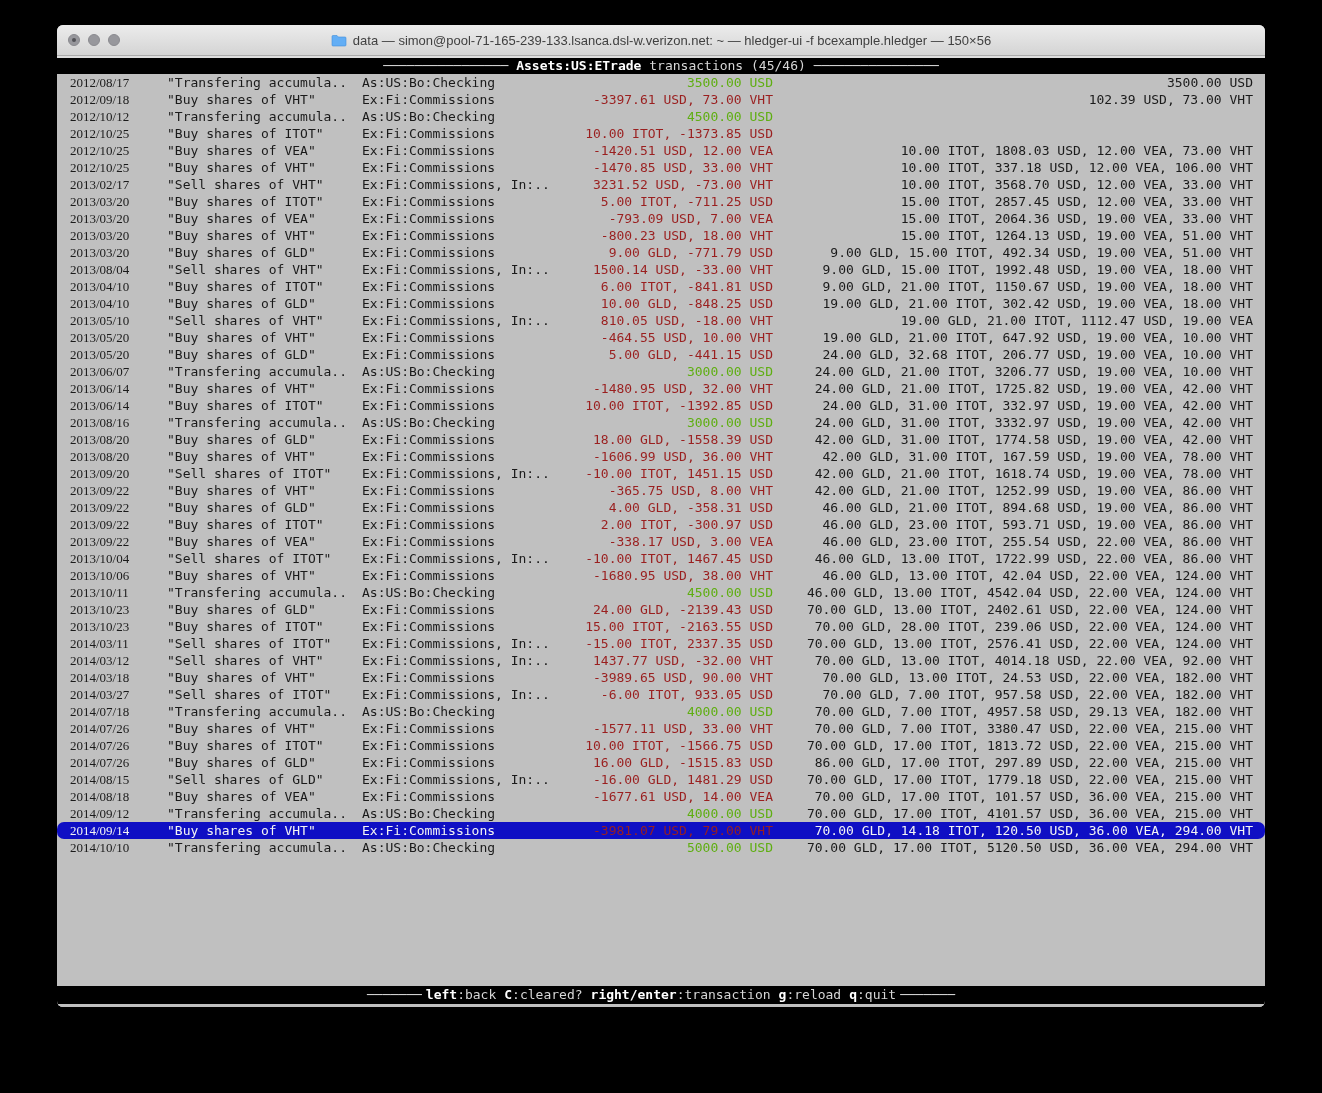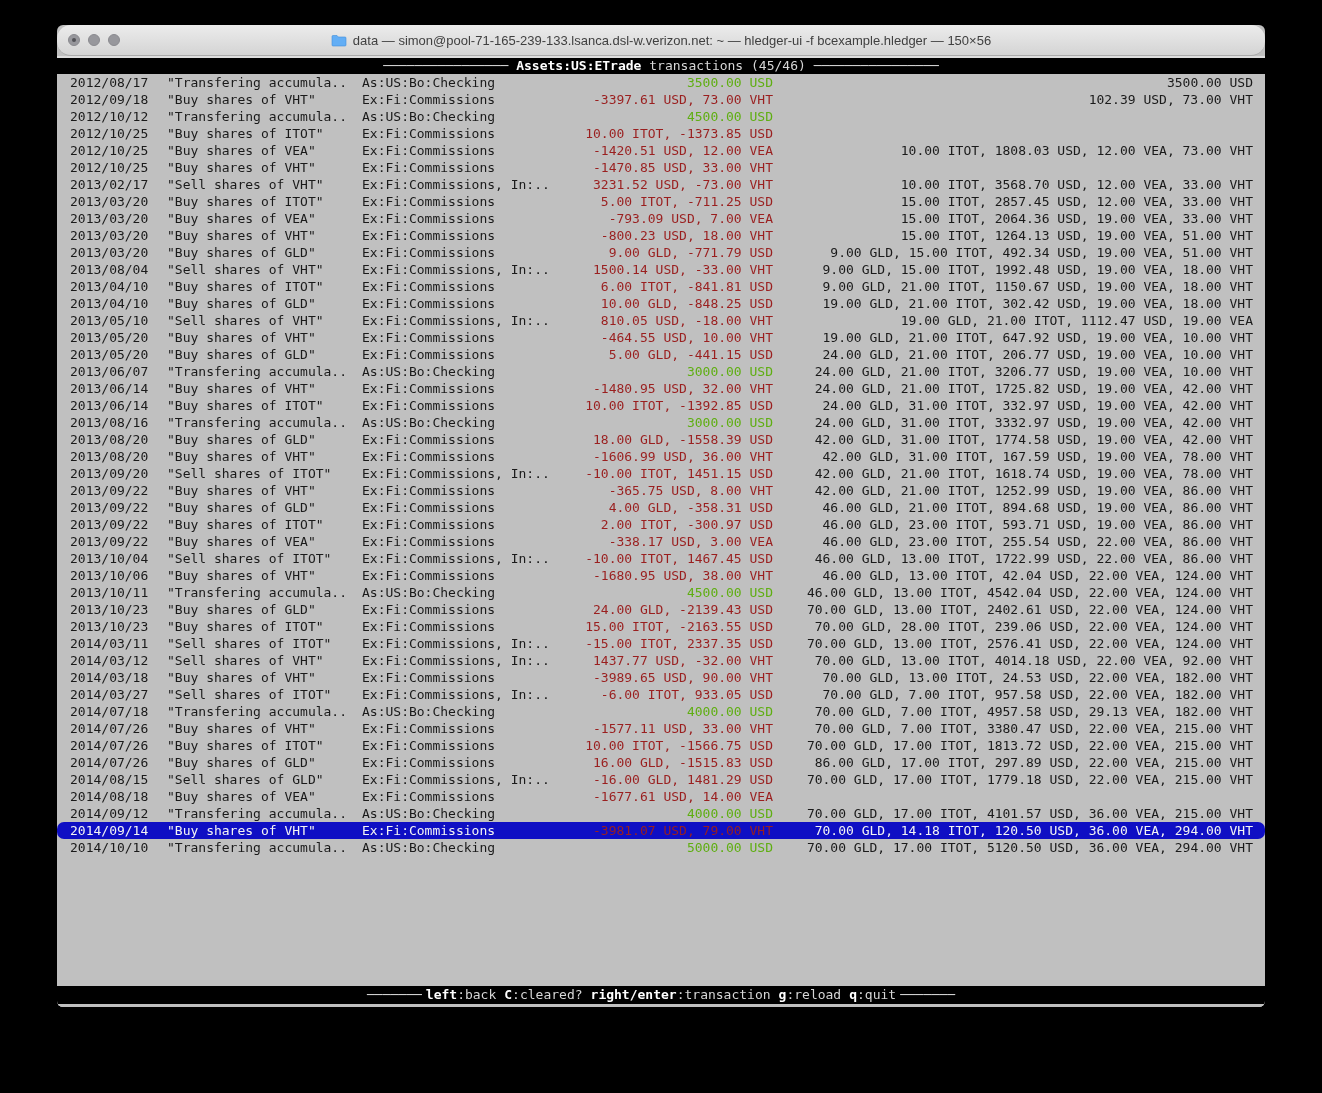--- a/index.html
+++ b/index.html
@@ -2,40 +2,40 @@
 <html><head>
 <meta charset="utf-8">
 <style>
   html,body{margin:0;padding:0;background:#000;width:1322px;height:1093px;position:relative;
     font-family:"DejaVu Sans Mono","Liberation Mono",monospace;}
   .window{position:absolute;left:57px;top:25px;width:1208px;height:982px;border-radius:6px;
     overflow:hidden;display:flex;flex-direction:column;background:#c0c0c0;}
   
   .titlebar{height:30px;flex:0 0 30px;background:linear-gradient(#ececec,#d4d4d4);
     border-bottom:1px solid #ababab;display:flex;align-items:center;position:relative;
-    font-family:"Liberation Sans","DejaVu Sans",sans-serif;border-radius:14px;}
+    font-family:"Liberation Sans","DejaVu Sans",sans-serif;}
   .lights{position:absolute;left:11px;top:0;height:30px;display:flex;align-items:center;gap:8px;}
   .light{width:12px;height:12px;border-radius:50%;background:#97979c;border:1px solid #8a8a8f;
     box-sizing:border-box;position:relative;}
   .light.dotted::after{content:"";position:absolute;left:3px;top:3px;width:4px;height:4px;
     border-radius:50%;background:#525257;}
   .title{margin:0 auto;font-size:13px;color:#404040;display:flex;align-items:center;gap:6px;white-space:nowrap;}
   .folder{width:16px;height:13px;display:inline-block;}
   
   .term-strip{height:2px;flex:0 0 2px;background:#dedede;}
   .tui{flex:1;display:flex;flex-direction:column;background:#c0c0c0;font-size:13px;line-height:17px;color:#1a1a1a;}
   .bar{background:#000;color:#d6d6d6;text-align:center;white-space:nowrap;overflow:hidden;}
   .bar.top{height:16px;flex:0 0 16px;line-height:16px;}
   .bar.bottom{height:18px;flex:0 0 18px;line-height:18px;}
   .bar b{color:#fff;font-weight:bold;}
   .rule{color:#cfcfcf;letter-spacing:0;}
   .rows{flex:0 0 auto;}
   .r{height:17px;display:flex;white-space:nowrap;}
   .r>span{display:block;overflow:hidden;}
-  .c-date{flex:0 0 97px;padding-left:13px;box-sizing:content-box;}
+  .c-date{flex:0 0 97px;padding-left:13px;box-sizing:content-box;font-family:Liberation Serif, serif;}
   .c-desc{flex:0 0 195px;}
   .c-acct{flex:0 0 199px;}
   .c-amt{flex:0 0 212px;text-align:right;}
   .c-bal{flex:1 1 auto;text-align:right;padding-right:12px;}
   .c-amt.neg{color:#9a1f1f;}
   .c-amt.pos{color:#5fae12;}
   .r.selected{background:#0f0fc4;color:#f4f4f4;border-radius:7px;}
   .filler{flex:1 1 auto;}
   .end-strip{height:3px;flex:0 0 3px;background:#c0c0c0;}
   .hint{margin:0 4px;text-align:center;}
@@ -95,20 +95,21 @@
     <span class="c-desc">"Buy shares of VEA"</span>
     <span class="c-acct">Ex:Fi:Commissions</span>
     <span class="c-amt neg">-1420.51 USD, 12.00 VEA</span>
     <span class="c-bal">10.00 ITOT, 1808.03 USD, 12.00 VEA, 73.00 VHT</span>
   </div>
         <div class="r">
     <span class="c-date">2012/10/25</span>
     <span class="c-desc">"Buy shares of VHT"</span>
     <span class="c-acct">Ex:Fi:Commissions</span>
     <span class="c-amt neg">-1470.85 USD, 33.00 VHT</span>
+    <span class="c-bal">10.00 ITOT, 337.18 USD, 12.00 VEA, 106.00 VHT</span>
   </div>
         <div class="r">
     <span class="c-date">2013/02/17</span>
     <span class="c-desc">"Sell shares of VHT"</span>
     <span class="c-acct">Ex:Fi:Commissions, In:..</span>
     <span class="c-amt neg">3231.52 USD, -73.00 VHT</span>
     <span class="c-bal">10.00 ITOT, 3568.70 USD, 12.00 VEA, 33.00 VHT</span>
   </div>
         <div class="r">
     <span class="c-date">2013/03/20</span>
@@ -171,21 +172,21 @@
     <span class="c-desc">"Buy shares of VHT"</span>
     <span class="c-acct">Ex:Fi:Commissions</span>
     <span class="c-amt neg">-464.55 USD, 10.00 VHT</span>
     <span class="c-bal">19.00 GLD, 21.00 ITOT, 647.92 USD, 19.00 VEA, 10.00 VHT</span>
   </div>
         <div class="r">
     <span class="c-date">2013/05/20</span>
     <span class="c-desc">"Buy shares of GLD"</span>
     <span class="c-acct">Ex:Fi:Commissions</span>
     <span class="c-amt neg">5.00 GLD, -441.15 USD</span>
-    <span class="c-bal">24.00 GLD, 21.00 ITOT, 206.77 USD, 19.00 VEA, 10.00 VHT</span>
+    <span class="c-bal">24.00 GLD, 32.68 ITOT, 206.77 USD, 19.00 VEA, 10.00 VHT</span>
   </div>
         <div class="r">
     <span class="c-date">2013/06/07</span>
     <span class="c-desc">"Transfering accumula..</span>
     <span class="c-acct">As:US:Bo:Checking</span>
     <span class="c-amt pos">3000.00 USD</span>
     <span class="c-bal">24.00 GLD, 21.00 ITOT, 3206.77 USD, 19.00 VEA, 10.00 VHT</span>
   </div>
         <div class="r">
     <span class="c-date">2013/06/14</span>
@@ -353,20 +354,21 @@
     <span class="c-desc">"Sell shares of GLD"</span>
     <span class="c-acct">Ex:Fi:Commissions, In:..</span>
     <span class="c-amt neg">-16.00 GLD, 1481.29 USD</span>
     <span class="c-bal">70.00 GLD, 17.00 ITOT, 1779.18 USD, 22.00 VEA, 215.00 VHT</span>
   </div>
         <div class="r">
     <span class="c-date">2014/08/18</span>
     <span class="c-desc">"Buy shares of VEA"</span>
     <span class="c-acct">Ex:Fi:Commissions</span>
     <span class="c-amt neg">-1677.61 USD, 14.00 VEA</span>
+    <span class="c-bal">70.00 GLD, 17.00 ITOT, 101.57 USD, 36.00 VEA, 215.00 VHT</span>
   </div>
         <div class="r">
     <span class="c-date">2014/09/12</span>
     <span class="c-desc">"Transfering accumula..</span>
     <span class="c-acct">As:US:Bo:Checking</span>
     <span class="c-amt pos">4000.00 USD</span>
     <span class="c-bal">70.00 GLD, 17.00 ITOT, 4101.57 USD, 36.00 VEA, 215.00 VHT</span>
   </div>
         <div class="r selected">
     <span class="c-date">2014/09/14</span>

